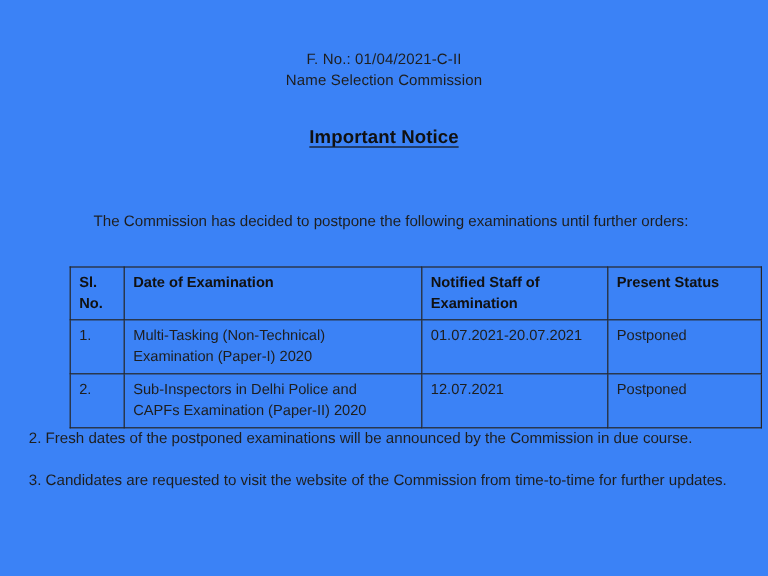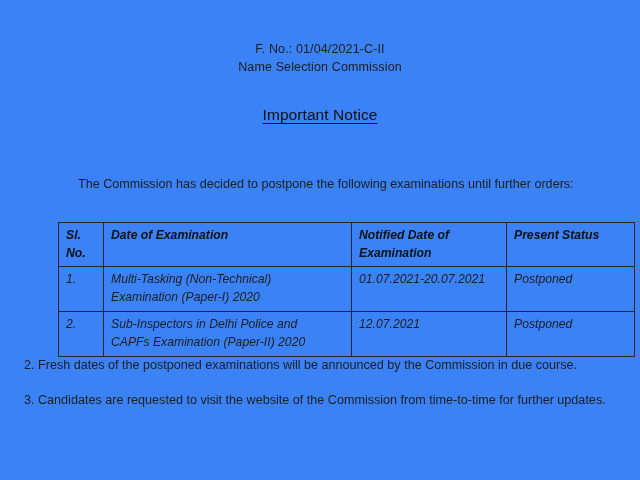--- a/index.html
+++ b/index.html
@@ -38,21 +38,21 @@
   }
 
   
   .doc-title-wrap {
     text-align: center;
     margin-top: 30px;
   }
   .doc-title {
     display: inline-block;
     font-size: 15.5px;
-    font-weight: normal;
+    font-weight: bold;
     text-decoration: underline;
     text-underline-offset: 3px;
     color: #111111;
     letter-spacing: 0.005em;
   }
 
   
   .intro-para {
     margin-top: 52px;
     padding-left: 78px;
@@ -75,21 +75,20 @@
     font-size: 12.2px;
   }
   table.notice-table td,
   table.notice-table th {
     border: 1px solid #262626;
     padding: 4px 6px 4px 7px;
     vertical-align: top;
     text-align: left;
     line-height: 1.45;
     color: #1e1e1e;
-    font-style: italic;
   }
   table.notice-table th {
     font-weight: bold;
     color: #111111;
   }
   .col-sl    { width: 31px; }
   .col-name  { width: 234px; }
   .col-date  { width: 141px; }
   .col-status{ width: 114px; }
 
@@ -130,21 +129,21 @@
       <thead>
         <tr>
           <th class="col-sl">
             <span class="cell-line">Sl.</span>
             <span class="cell-line">No.</span>
           </th>
           <th class="col-name">
             <span class="cell-line">Date of Examination</span>
           </th>
           <th class="col-date">
-            <span class="cell-line">Notified Date of</span>
+            <span class="cell-line">Notified Staff of</span>
             <span class="cell-line">Examination</span>
           </th>
           <th class="col-status">
             <span class="cell-line">Present Status</span>
           </th>
         </tr>
       </thead>
       <tbody>
         <tr class="row-body">
           <td class="col-sl">1.</td>

